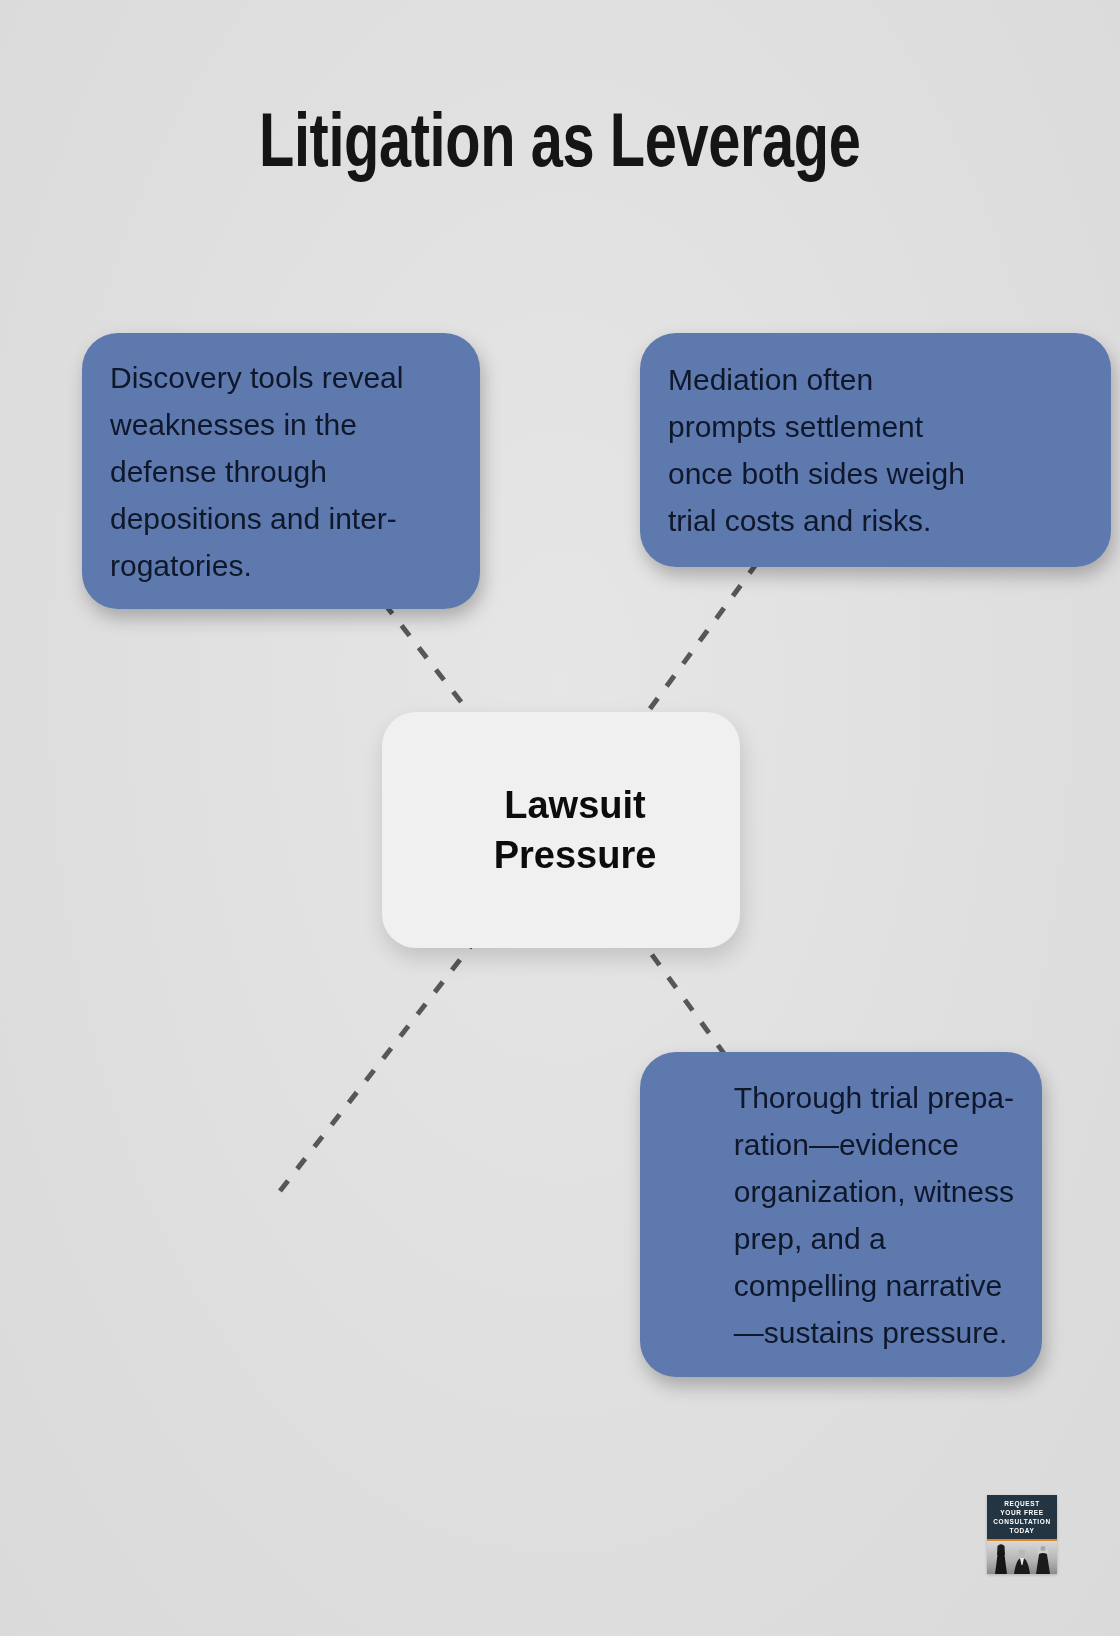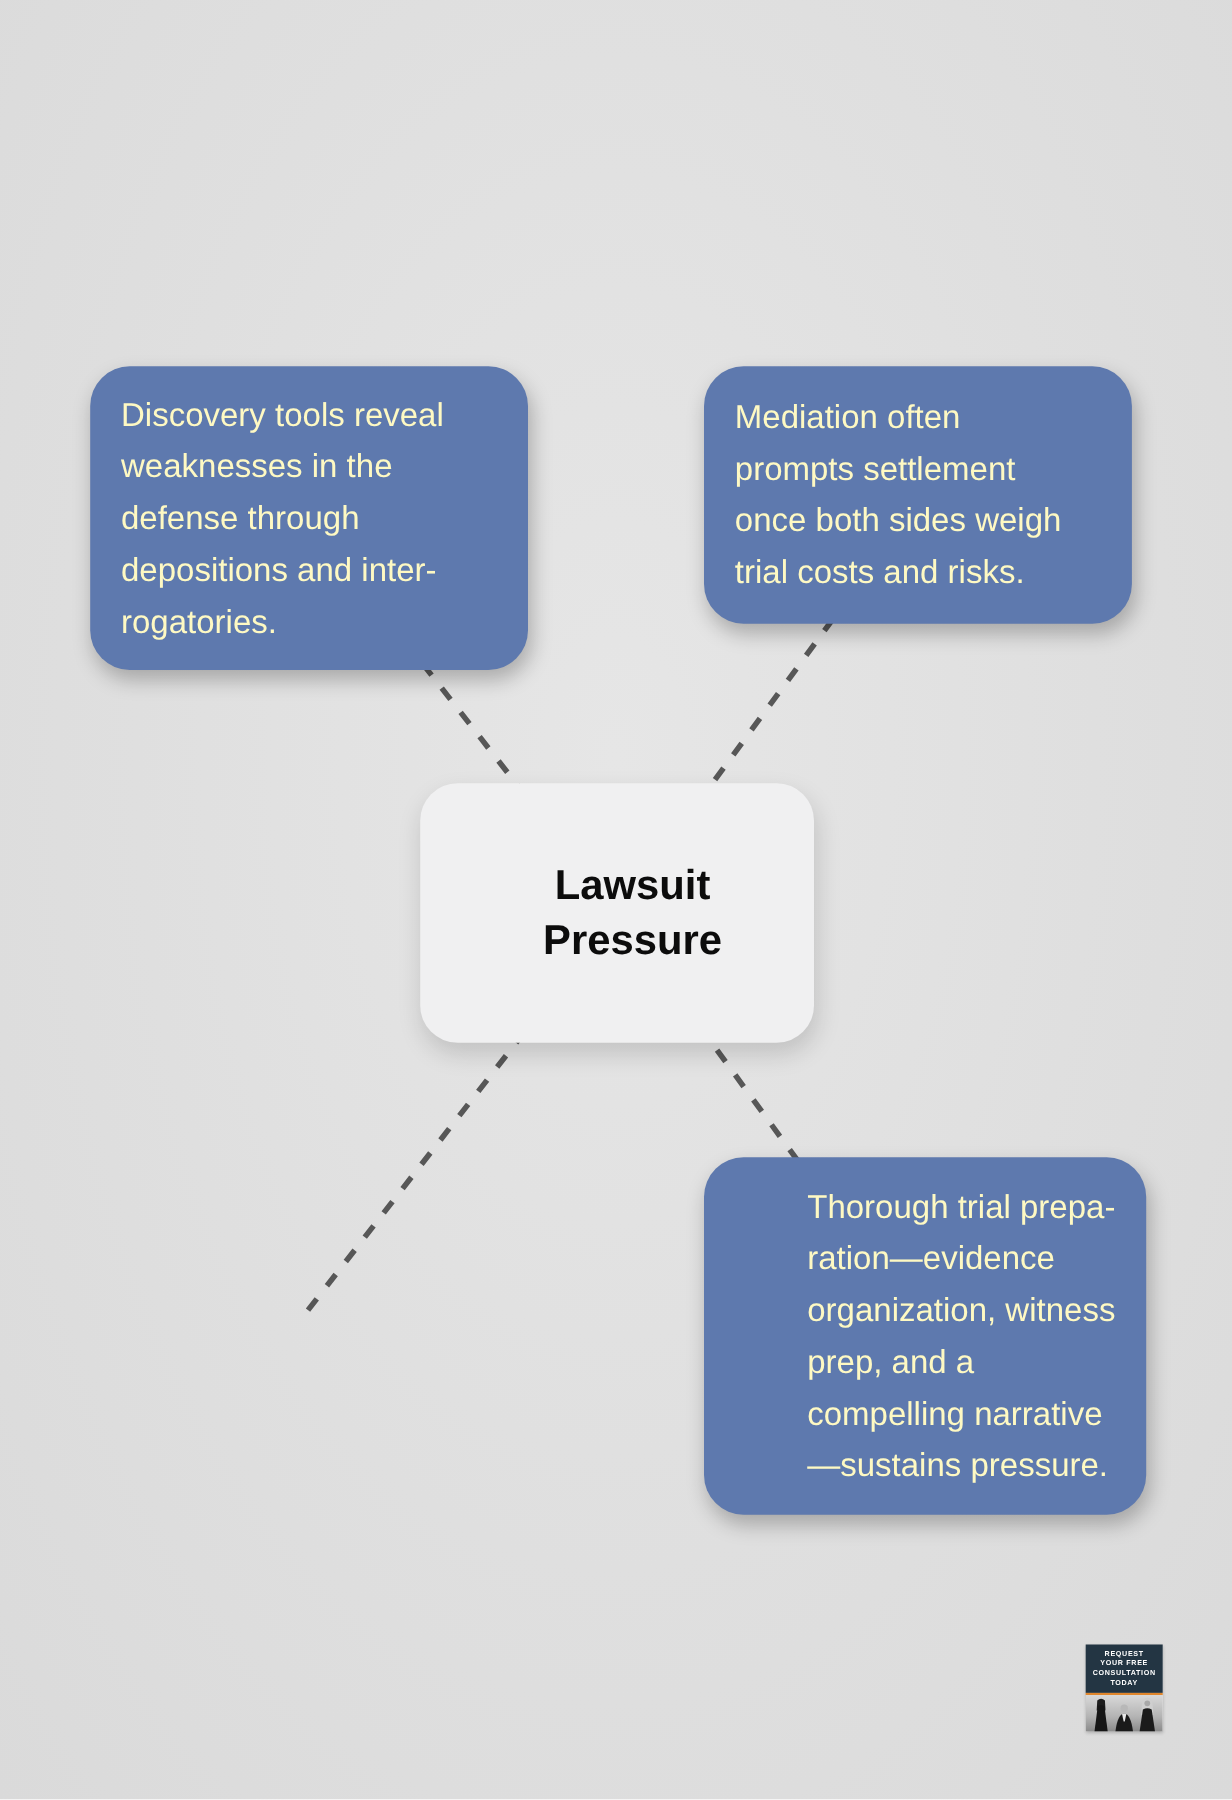--- a/index.html
+++ b/index.html
@@ -55,29 +55,29 @@
     border-radius: 36px;
     display: flex;
     flex-direction: column;
     justify-content: center;
   }
   .node.blue {
     background: #5e79ae;
     box-shadow: 3px 9px 18px rgba(0,0,0,0.25);
   }
   .node.blue .node-text {
-    color: #fef9c3;
+    color: #0f172a;
     font-size: 30px;
     line-height: 47px;
     white-space: pre;
     padding: 0 28px;
     font-weight: 400;
   }
   .pos-tl { left: 82px;  top: 333px;  width: 398px; height: 276px; }
-  .pos-tr { left: 640px; top: 333px;  width: 389px; height: 234px; }
+  .pos-tr { left: 640px; top: 333px;  width: 471px; height: 234px; }
   .pos-bl { left: 82px;  top: 1052px; width: 396px; height: 278px; }
   .pos-br { left: 640px; top: 1052px; width: 402px; height: 325px; align-items: flex-end; }
 
   .node.center-node {
     left: 382px; top: 712px; width: 358px; height: 236px;
     z-index: 3;
     background: #f0f0f1;
     border-radius: 34px;
     box-shadow: 2px 10px 22px rgba(0,0,0,0.15);
   }
@@ -122,20 +122,23 @@
     height: 2px;
     background: #e0862c;
   }
   .badge-photo { flex: 1; display: block; }
 </style>
 </head>
 <body>
 
 <div class="canvas">
 
+  <div class="title">
+    <span class="title-inner">Litigation as Leverage</span>
+  </div>
 
   <svg class="connectors" viewBox="0 0 1120 1636" xmlns="http://www.w3.org/2000/svg">
     <line x1="281" y1="471" x2="561" y2="830"></line>
     <line x1="840" y1="450" x2="561" y2="830"></line>
     <line x1="280" y1="1191" x2="561" y2="830"></line>
     <line x1="841" y1="1214" x2="561" y2="830"></line>
   </svg>
 
   <div class="node blue pos-tl">
     <div class="node-text">Discovery tools reveal

